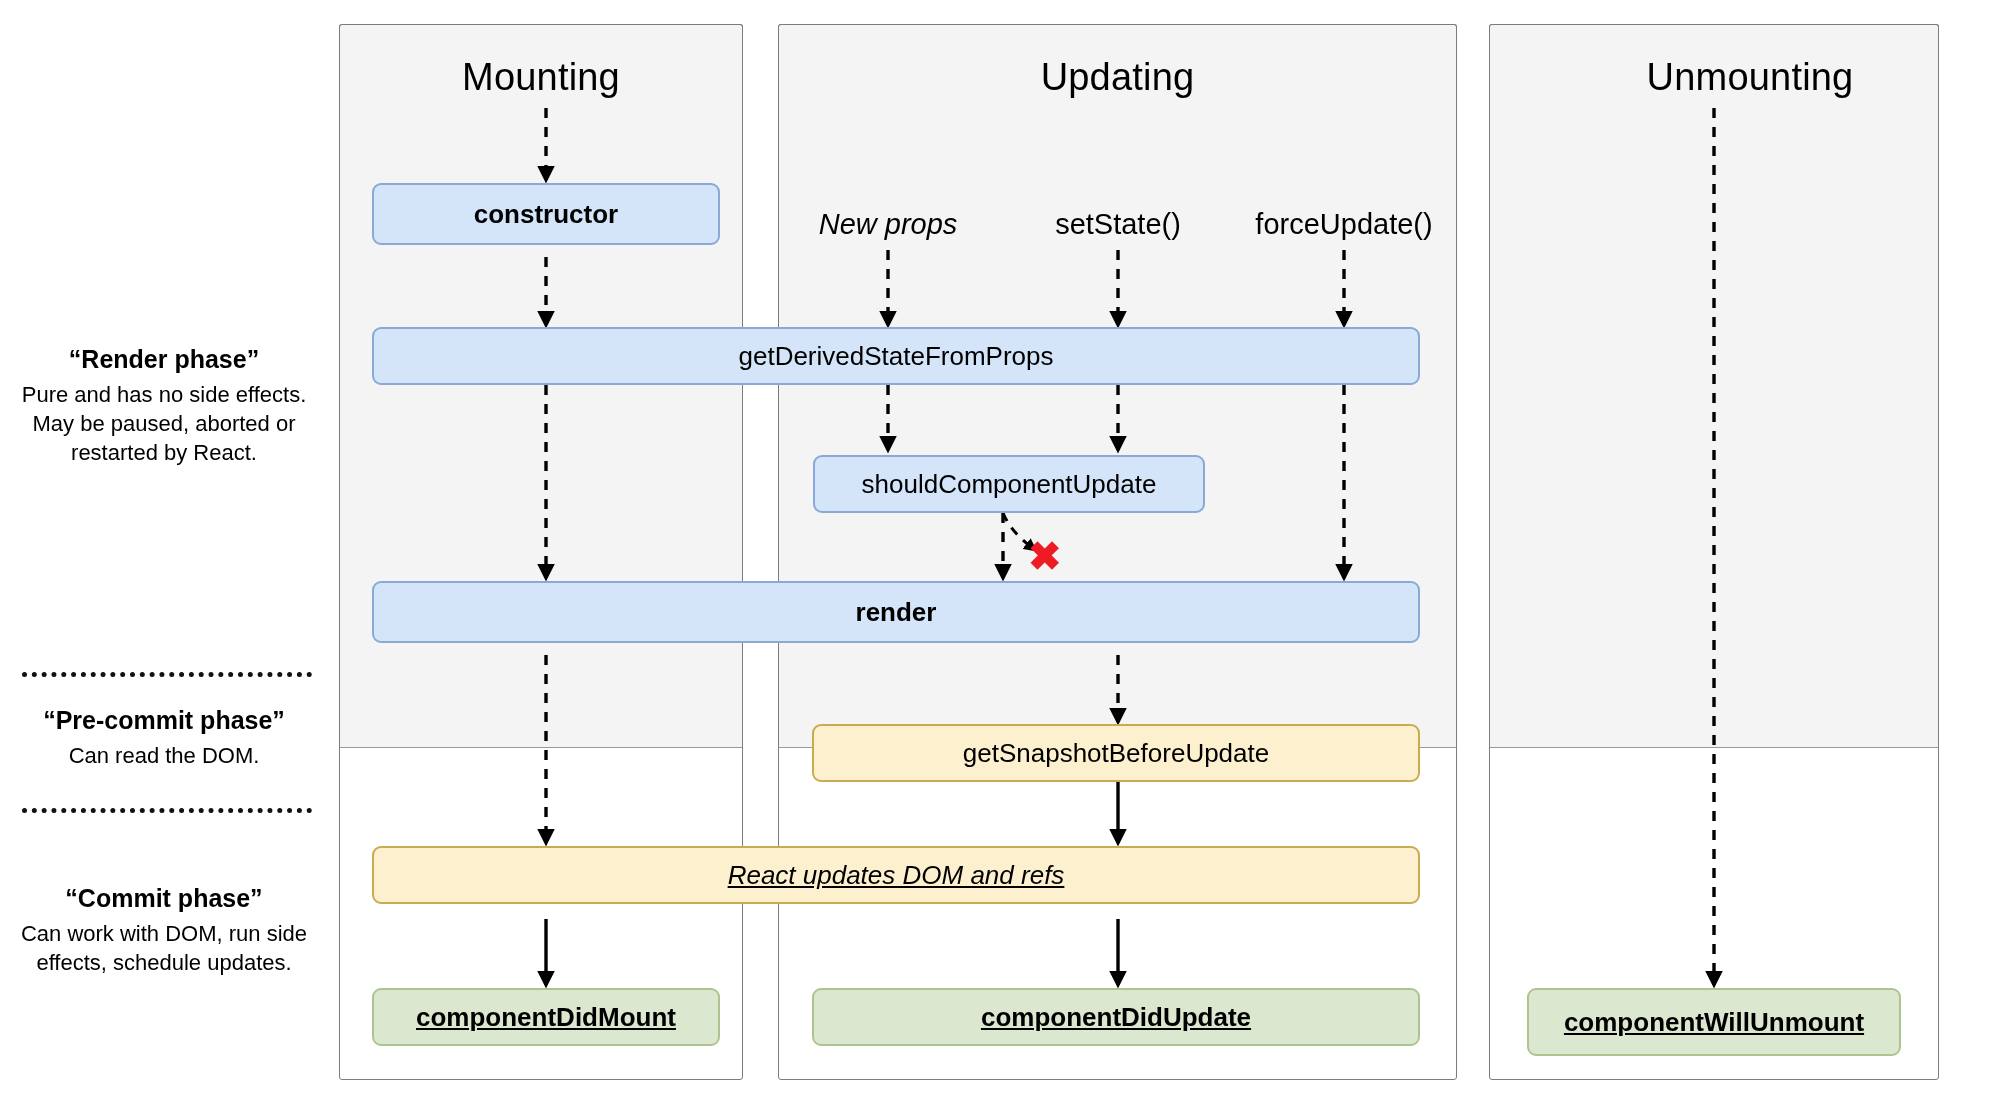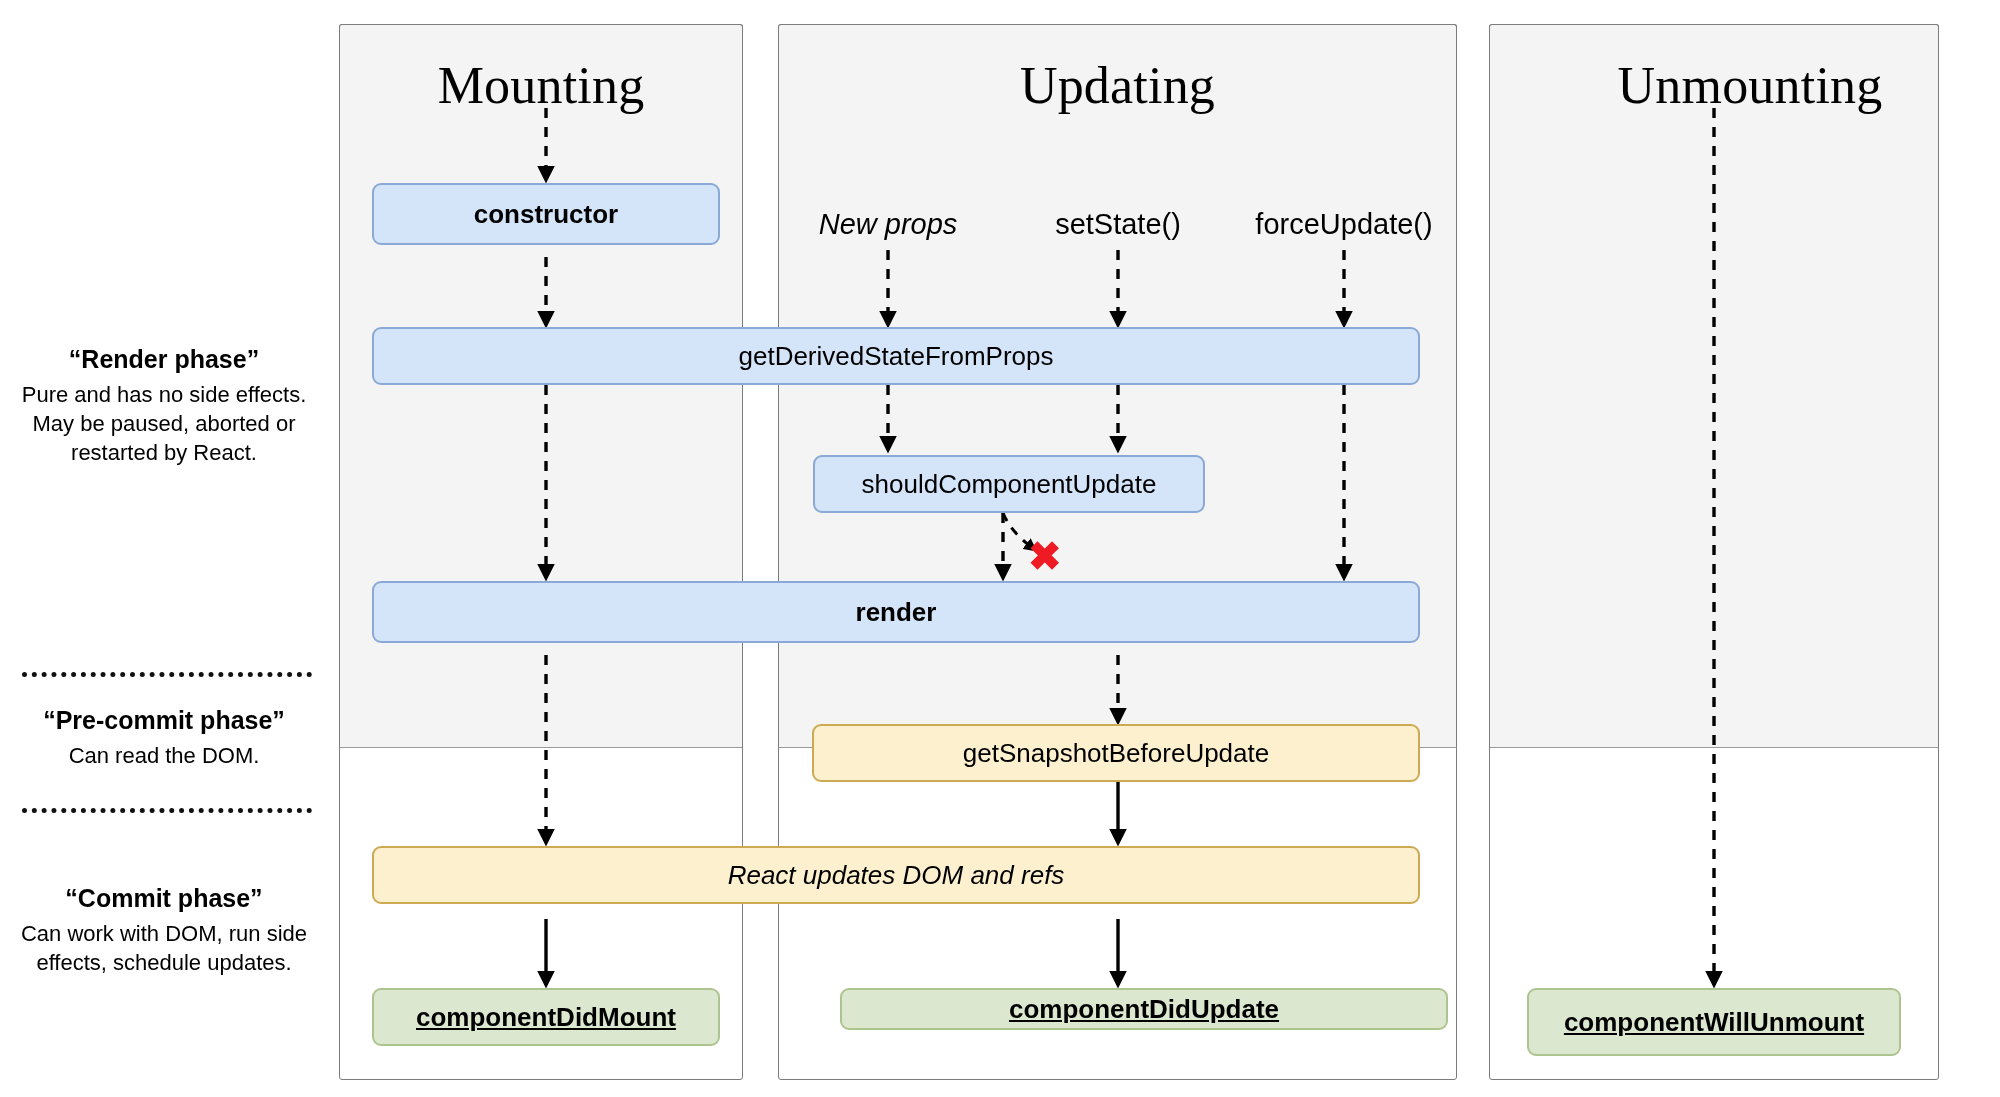--- a/index.html
+++ b/index.html
@@ -35,45 +35,44 @@
     border-left: 1.5px solid #7c7c7c;
     border-right: 1.5px solid #7c7c7c;
     border-top: 1.5px solid #7c7c7c;
     border-bottom: 1.5px solid #9a9a9a;
     border-radius: 3px 3px 0 0;
   }
 
   .col-title {
     position: absolute;
     text-align: center;
-    font-size: 52px;
+    font-size: 38px;
     letter-spacing: 0.2px;
     color: #000;
     white-space: nowrap;
-    font-family: Liberation Serif, serif;
   }
 
   
   .lbox {
     position: absolute;
     box-sizing: border-box;
     border-radius: 9px;
     display: flex;
     align-items: center;
     justify-content: center;
     font-size: 26px;
     line-height: 1.1;
     text-align: center;
     white-space: nowrap;
   }
   .lbox.blue   { background: #d4e4f9; border: 2px solid #8aa9d6; }
   .lbox.yellow { background: #fcf0cf; border: 2px solid #ccaa52; }
   .lbox.green  { background: #dbe8cf; border: 2px solid #aec490; text-decoration: underline; }
   .lbox.bold   { font-weight: bold; }
-  .lbox.italic { font-style: italic; }
+  .lbox.italic { font-style: italic; text-decoration: underline; }
 
   
   .trigger {
     position: absolute;
     font-size: 29px;
     text-align: left;
     white-space: nowrap;
     transform: translateX(-50%);
   }
   .trigger.italic { font-style: italic; }
@@ -187,21 +186,21 @@
   <div class="lbox blue" style="left:813px; top:455px; width:392px; height:58px;">shouldComponentUpdate</div>
 
   <div class="lbox blue bold" style="left:372px; top:581px; width:1048px; height:62px;">render</div>
 
   <div class="lbox yellow" style="left:812px; top:724px; width:608px; height:58px;">getSnapshotBeforeUpdate</div>
 
   <div class="lbox yellow italic" style="left:372px; top:846px; width:1048px; height:58px;">React updates DOM and refs</div>
 
   <div class="lbox green bold" style="left:372px; top:988px; width:348px; height:58px;">componentDidMount</div>
 
-  <div class="lbox green bold" style="left:812px; top:988px; width:608px; height:42px;margin-left:28px;">componentDidUpdate</div>
+  <div class="lbox green bold" style="left:812px; top:988px; width:608px; height:58px;">componentDidUpdate</div>
 
   <div class="lbox green bold" style="left:1527px; top:988px; width:374px; height:68px;">componentWillUnmount</div>
 
   <div class="xmark" style="left:1028px; top:536px;">✖</div>
 
   <div class="legend" style="top:345px;">
     <div class="legend-title">“Render phase”</div>
     <div class="legend-body">Pure and has no side effects. May be paused, aborted or restarted by React.</div>
   </div>
 

